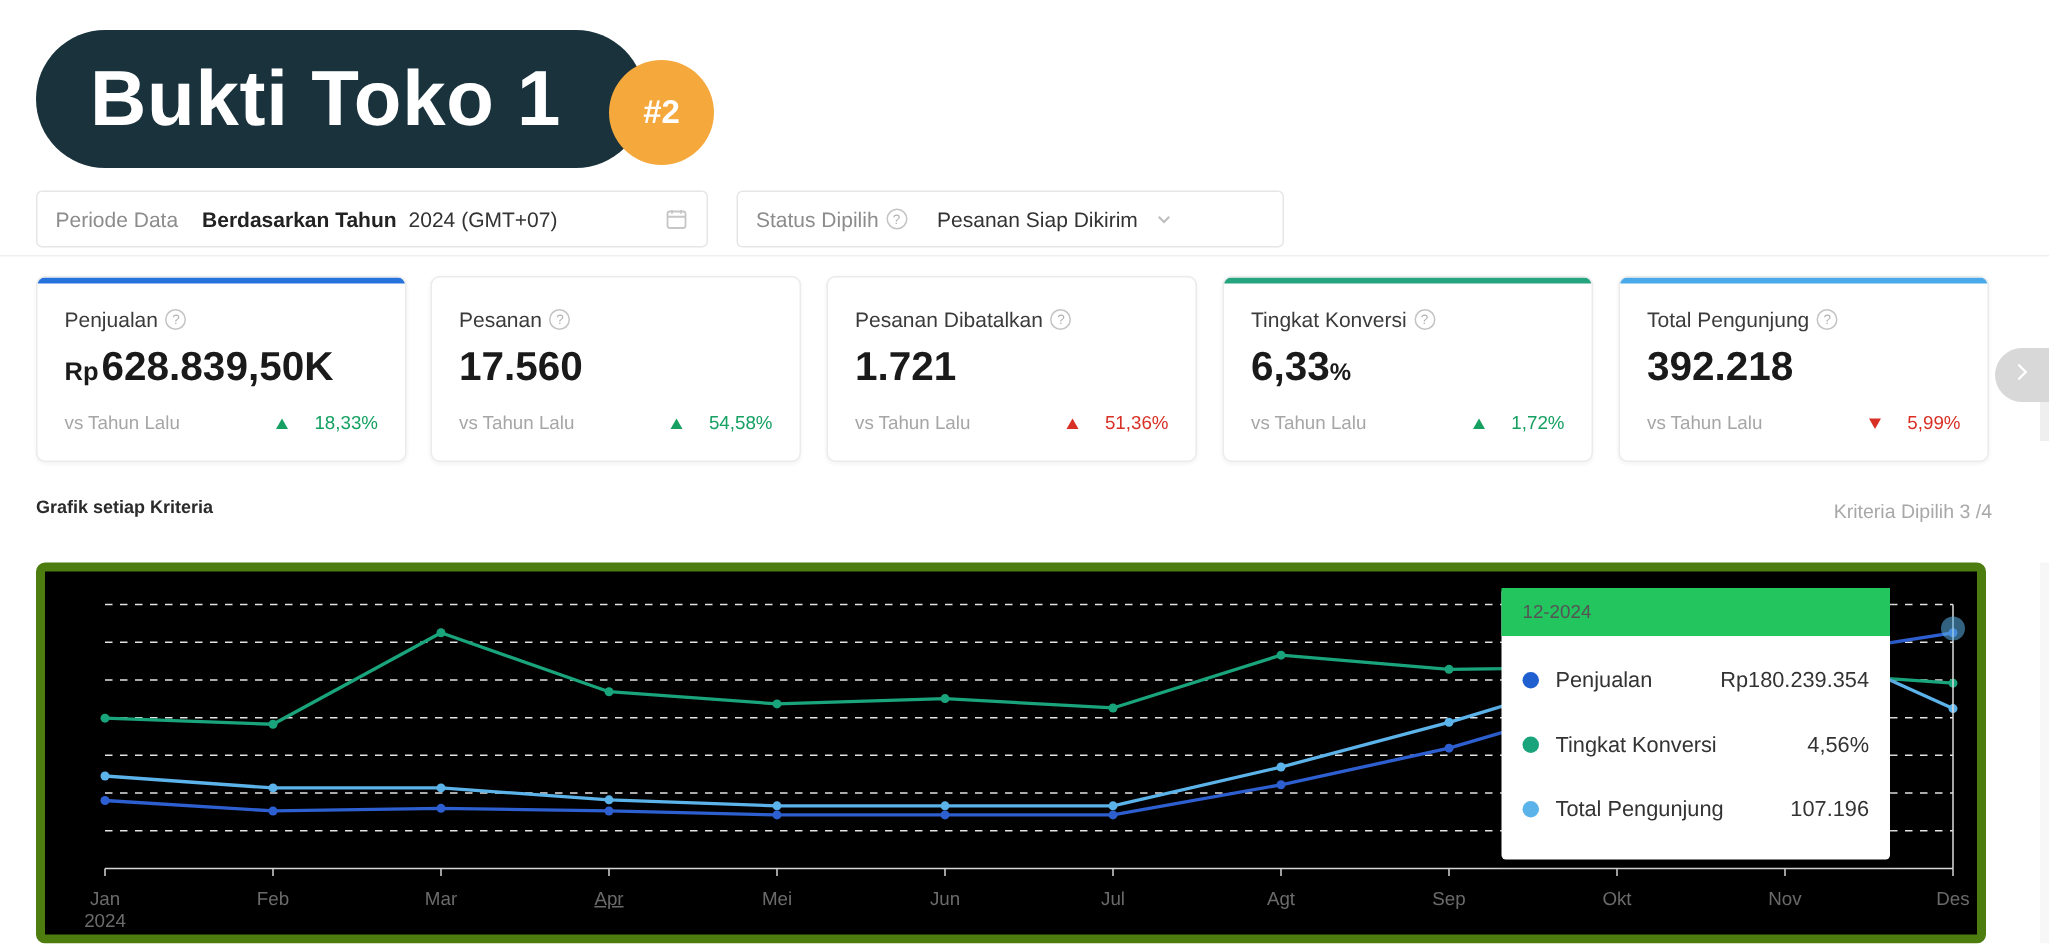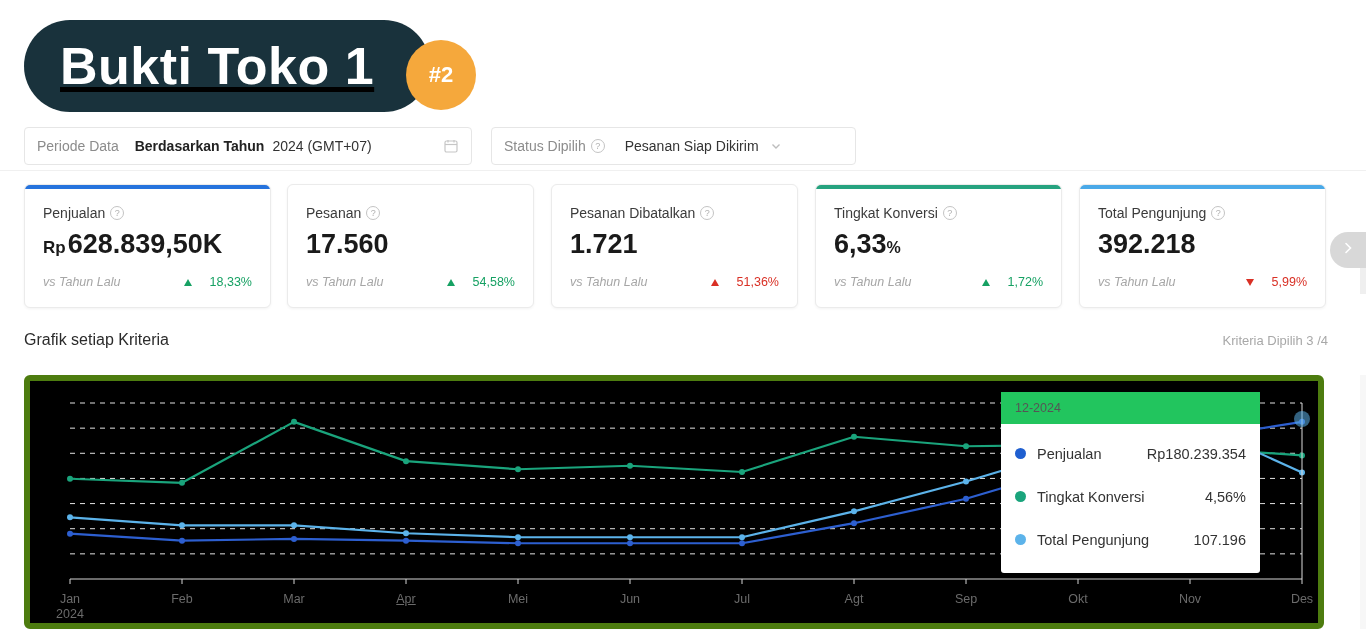--- a/index.html
+++ b/index.html
@@ -7,21 +7,21 @@
     width: 1366px; height: 629px;
     background: #ffffff;
     font-family: "Liberation Sans", sans-serif;
     overflow: hidden;
   }
   body { position: relative; }
 
   
   .banner-wrap {
     position: absolute; left: 24px; top: 20px;
-    height: 92px; display: flex; align-items: center; text-decoration: underline;
+    height: 92px; display: flex; align-items: center;
   }
   .banner-pill {
     background: #19323c;
     height: 92px;
     border-radius: 46px;
     display: flex; align-items: center;
     padding: 0 56px 0 36px;
     position: relative; z-index: 1;
   }
   .banner-title {
@@ -128,21 +128,21 @@
     white-space: nowrap;
     line-height: 1.15;
   }
   .kpi-value .unit-pre { font-size: 17px; font-weight: 700; margin-right: 2px;}
   .kpi-value .unit-suf { font-size: 16px; font-weight: 700; }
   .kpi-foot {
     position: absolute; left: 18px; right: 18px; bottom: 18px;
     display: flex; align-items: center; justify-content: space-between;
     font-size: 12.5px;
   }
-  .kpi-foot .cmp { color: #a6a6a6; font-style: italic; }
+  .kpi-foot .cmp { color: #a6a6a6; }
   .kpi-delta { display: flex; align-items: center; gap: 18px; font-size: 12.5px; }
   .kpi-delta.up   { color: #16a163; }
   .kpi-delta.down { color: #d93025; }
   .tri-up {
     width: 0; height: 0;
     border-left: 4.5px solid transparent; border-right: 4.5px solid transparent;
     border-bottom: 7px solid currentColor;
   }
   .tri-down {
     width: 0; height: 0;
@@ -154,21 +154,21 @@
     width: 36px; height: 36px;
     border-radius: 18px 0 0 18px;
     background: #d8d8d8;
     display: flex; align-items: center; justify-content: center;
     color: #ffffff; cursor: pointer; z-index: 5;
   }
 
   
   .chart-head {
     position: absolute; left: 24px; top: 331px;
-    font-size: 16px; font-weight: 400; color: #2b2b2b;
+    font-size: 12px; font-weight: 700; color: #2b2b2b;
   }
   .chart-criteria {
     position: absolute; right: 38px; top: 333px;
     font-size: 13px; color: #a8a8a8;
   }
   .chart-card {
     position: absolute; left: 24px; top: 375px;
     width: 1300px; height: 254px;
     background: #000000;
     border: 6px solid #4d7c0f;

